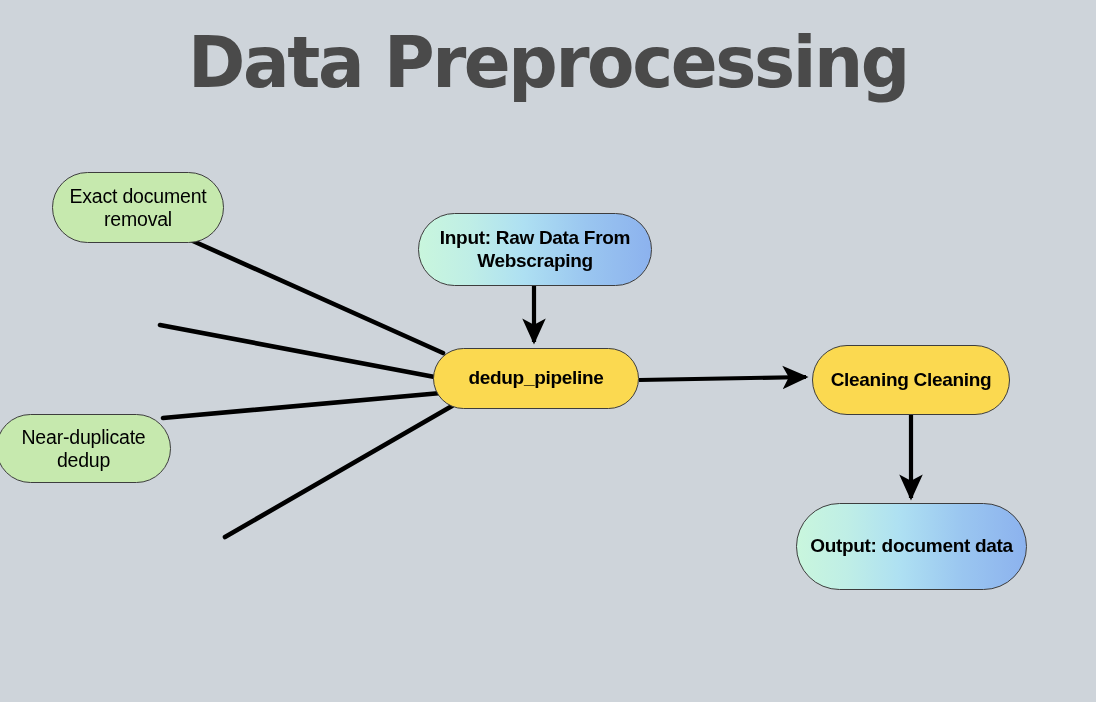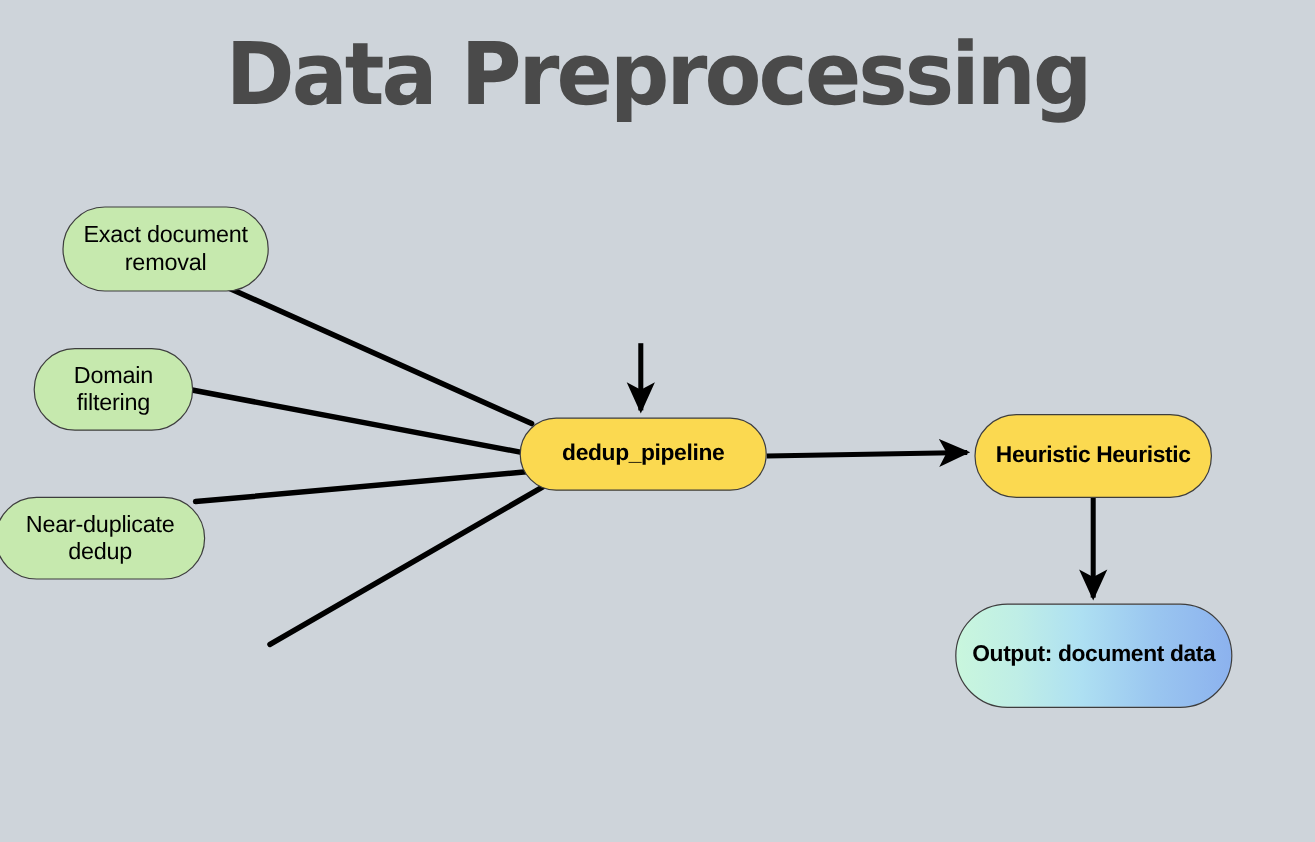--- a/index.html
+++ b/index.html
@@ -113,35 +113,35 @@
 
     <line x1="639" y1="380" x2="806" y2="377" stroke="#000" stroke-width="4.2" marker-end="url(#arrowhead)"></line>
 
     <line x1="911" y1="415" x2="911" y2="498" stroke="#000" stroke-width="4.2" marker-end="url(#arrowhead)"></line>
   </svg>
 
   <div class="node node-green" id="n-exact-substring">
     <span class="lbl">Exact document removal</span>
   </div>
 
-  <div class="node node-green" id="n-domain-filter">
-    <span class="lbl">Domain filtering</span>
-  </div>
 
   <div class="node node-green" id="n-near-dup">
     <span class="lbl">Near-duplicate dedup</span>
   </div>
 
 
+  <div class="node node-grad" id="n-input">
+    <span class="lbl">Input: Raw Data From Webscraping</span>
+  </div>
 
   <div class="node node-yellow" id="n-dedup">
     <span class="lbl">dedup_pipeline</span>
   </div>
 
   <div class="node node-yellow" id="n-heuristic">
-    <span class="lbl">Heuristic Heuristic</span>
+    <span class="lbl">Cleaning Cleaning</span>
   </div>
 
   <div class="node node-grad" id="n-output">
     <span class="lbl">Output: document data</span>
   </div>
 
 </div>
 
 </body></html>

